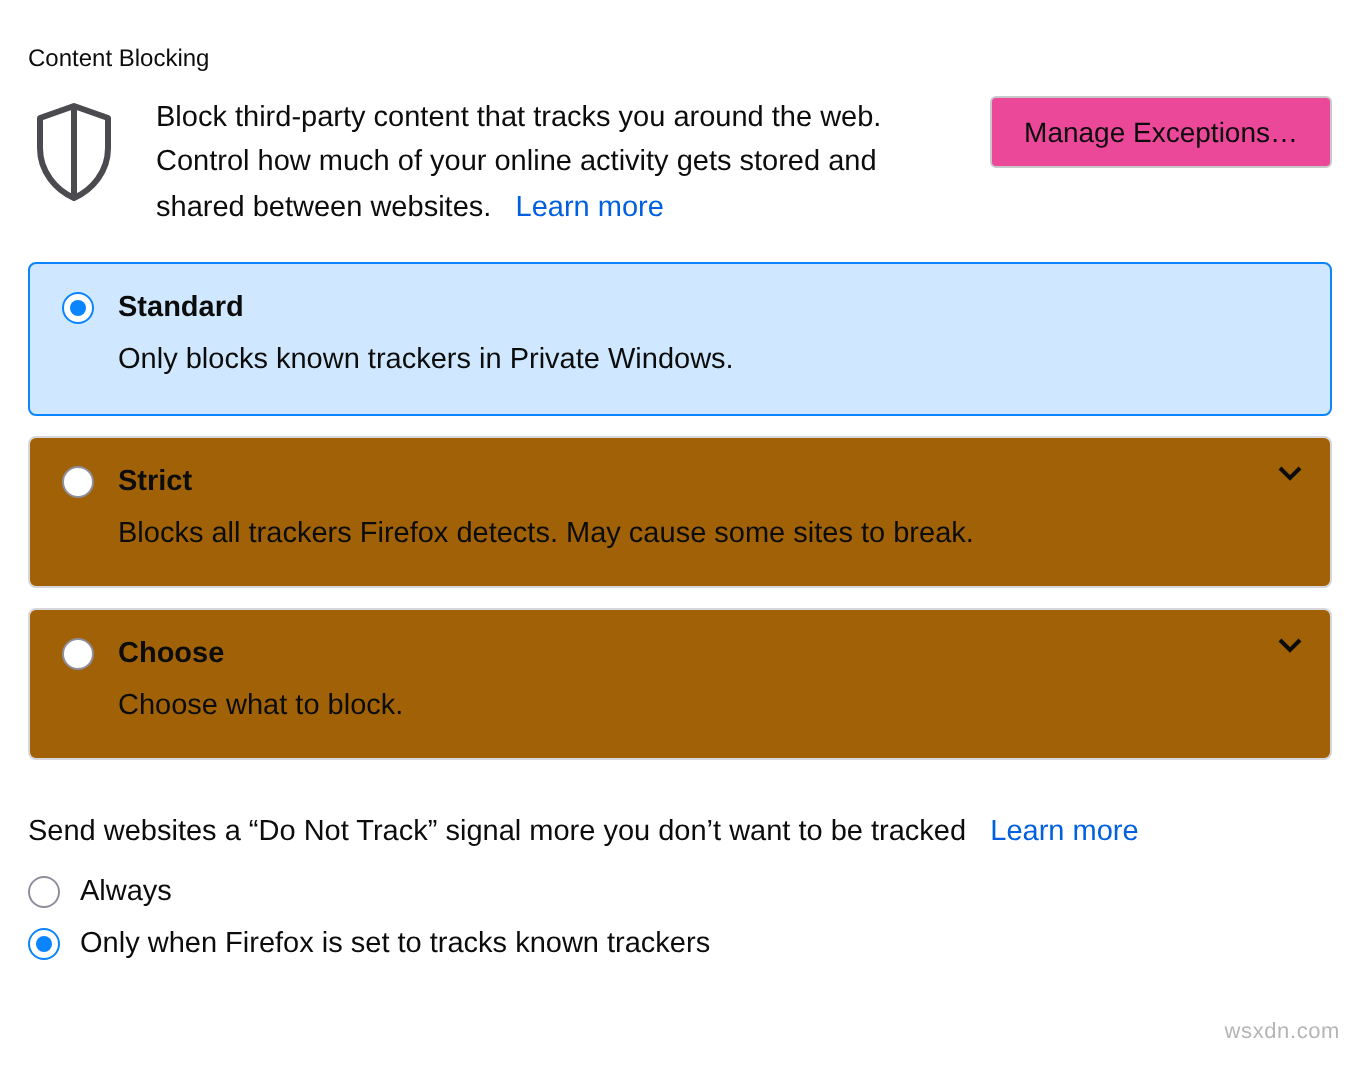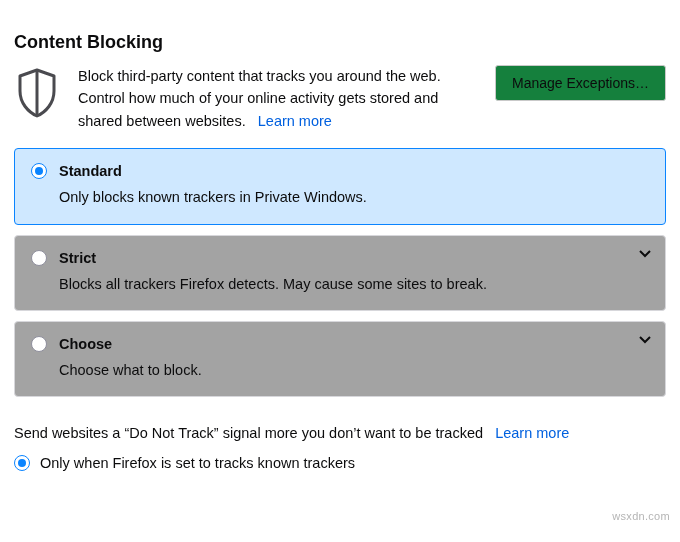--- a/index.html
+++ b/index.html
@@ -6,23 +6,23 @@
     body {
       margin: 0;
       padding: 14px;
       font-family: -apple-system, BlinkMacSystemFont, "Segoe UI", Helvetica, Arial, sans-serif;
       font-size: 14.5px;
       color: #0c0c0d;
       background: #ffffff;
       width: 680px;
     }
     h2.section-title {
-      font-size: 18px;
-      font-weight: 700;
-      margin: 18px 0 12px 0;
+      font-size: 12px;
+      font-weight: 400;
+      margin: 8px 0 12px 0;
     }
     .intro-row {
       display: flex;
       align-items: flex-start;
       gap: 18px;
       margin-bottom: 16px;
     }
     .shield-icon svg {
       width: 46px;
       height: 52px;
@@ -34,35 +34,35 @@
       line-height: 1.55;
       color: #0c0c0d;
       font-size: 14.5px;
     }
     a.learn-more {
       color: #0060df;
       text-decoration: none;
       cursor: pointer;
     }
     .btn {
-      background: #15803d;
+      background: #ec4899;
       border: 1px solid #c9c9c9;
       border-radius: 3px;
       padding: 9px 16px;
       font-size: 14px;
       color: #0c0c0d;
       cursor: pointer;
       white-space: nowrap;
       min-width: 166px;
       text-align: center;
     }
     .option-card {
       border: 1px solid #d7d7db;
       border-radius: 4px;
-      background: #a3a3a3;
+      background: #a16207;
       margin-bottom: 10px;
       padding: 14px 16px 16px 16px;
       cursor: pointer;
       position: relative;
     }
     .option-card.selected {
       background: #cfe8ff;
       border-color: #0a84ff;
     }
     .option-header {
@@ -187,18 +187,22 @@
   </div>
   <div class="option-desc">Choose what to block.</div>
 </div>
 
 <div class="dnt-section">
   <div class="dnt-label">
     <span>Send websites a “Do Not Track” signal more you don’t want to be tracked</span>
     &nbsp;&nbsp;<a class="learn-more">Learn more</a>
   </div>
   <div class="dnt-option">
+    <span class="radio"></span>
+    <span>Always</span>
+  </div>
+  <div class="dnt-option">
     <span class="radio checked"></span>
     <span>Only when Firefox is set to tracks known trackers</span>
   </div>
 </div>
 
 <div class="watermark">wsxdn.com</div>
 
 </body></html>

